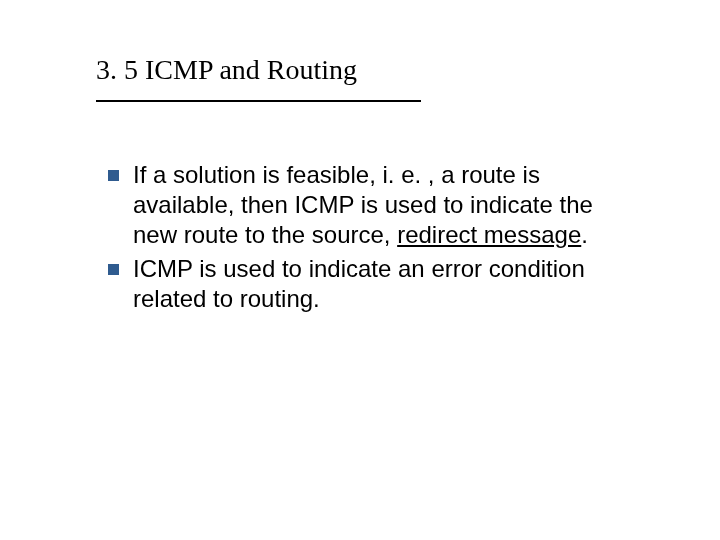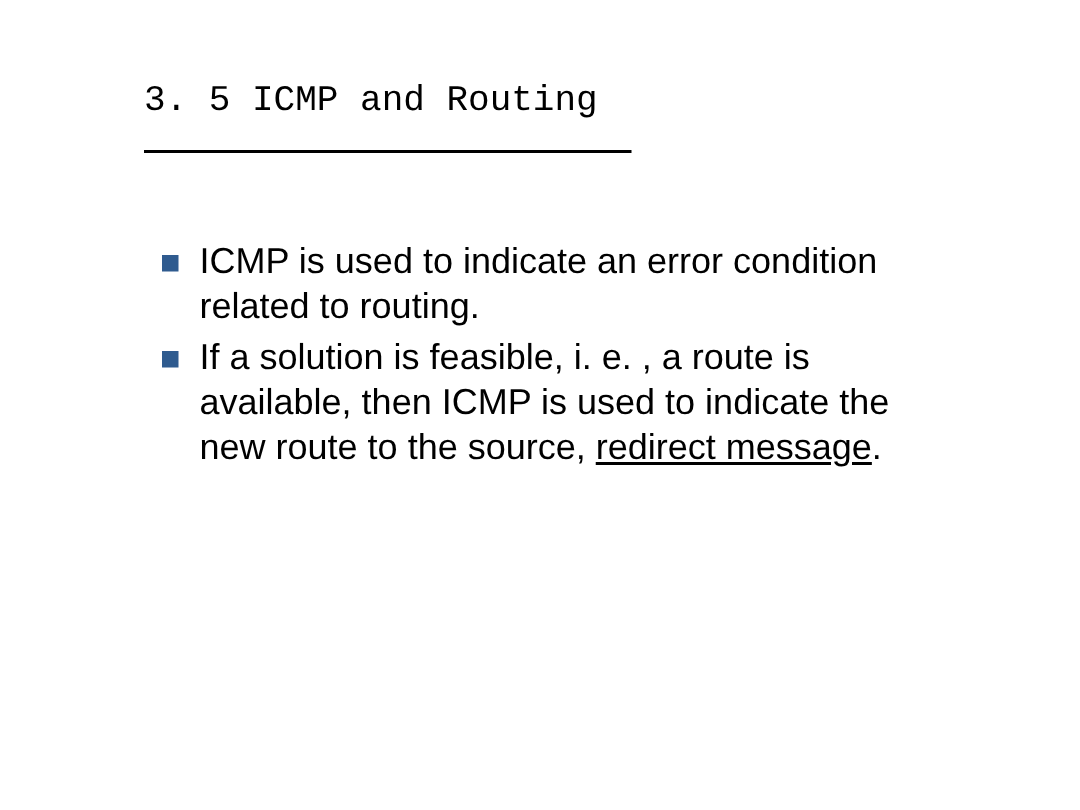--- a/index.html
+++ b/index.html
@@ -14,22 +14,22 @@
   .slide {
     position: relative;
     width: 720px;
     height: 540px;
     box-sizing: border-box;
   }
   .title {
     position: absolute;
     left: 96px;
     top: 54px;
-    font-family: Liberation Mono, monospace;
-    font-size: 24px;
+    font-family: Liberation Serif, serif;
+    font-size: 28px;
     font-weight: 400;
     color: #000;
   }
   .title-underline {
     position: absolute;
     left: 96px;
     top: 100px;
     width: 325px;
     height: 2px;
     background: #000;
@@ -68,23 +68,23 @@
 
 <div class="slide">
 
   <div class="title">3. 5 ICMP and Routing</div>
   <div class="title-underline"></div>
 
   <div class="body">
 
     <div class="item">
       <div class="bullet"></div>
-      <div class="text">ICMP is used to indicate an error condition related to routing.</div>
+      <div class="text"><span>If a solution is feasible, i. e. , a route is available, then ICMP is used to indicate the new route to the source, </span><span class="ul">redirect message</span><span>.</span></div>
     </div>
 
     <div class="item">
       <div class="bullet"></div>
-      <div class="text"><span>If a solution is feasible, i. e. , a route is available, then ICMP is used to indicate the new route to the source, </span><span class="ul">redirect message</span><span>.</span></div>
+      <div class="text">ICMP is used to indicate an error condition related to routing.</div>
     </div>
 
 
   </div>
 </div>
 
 </body></html>

